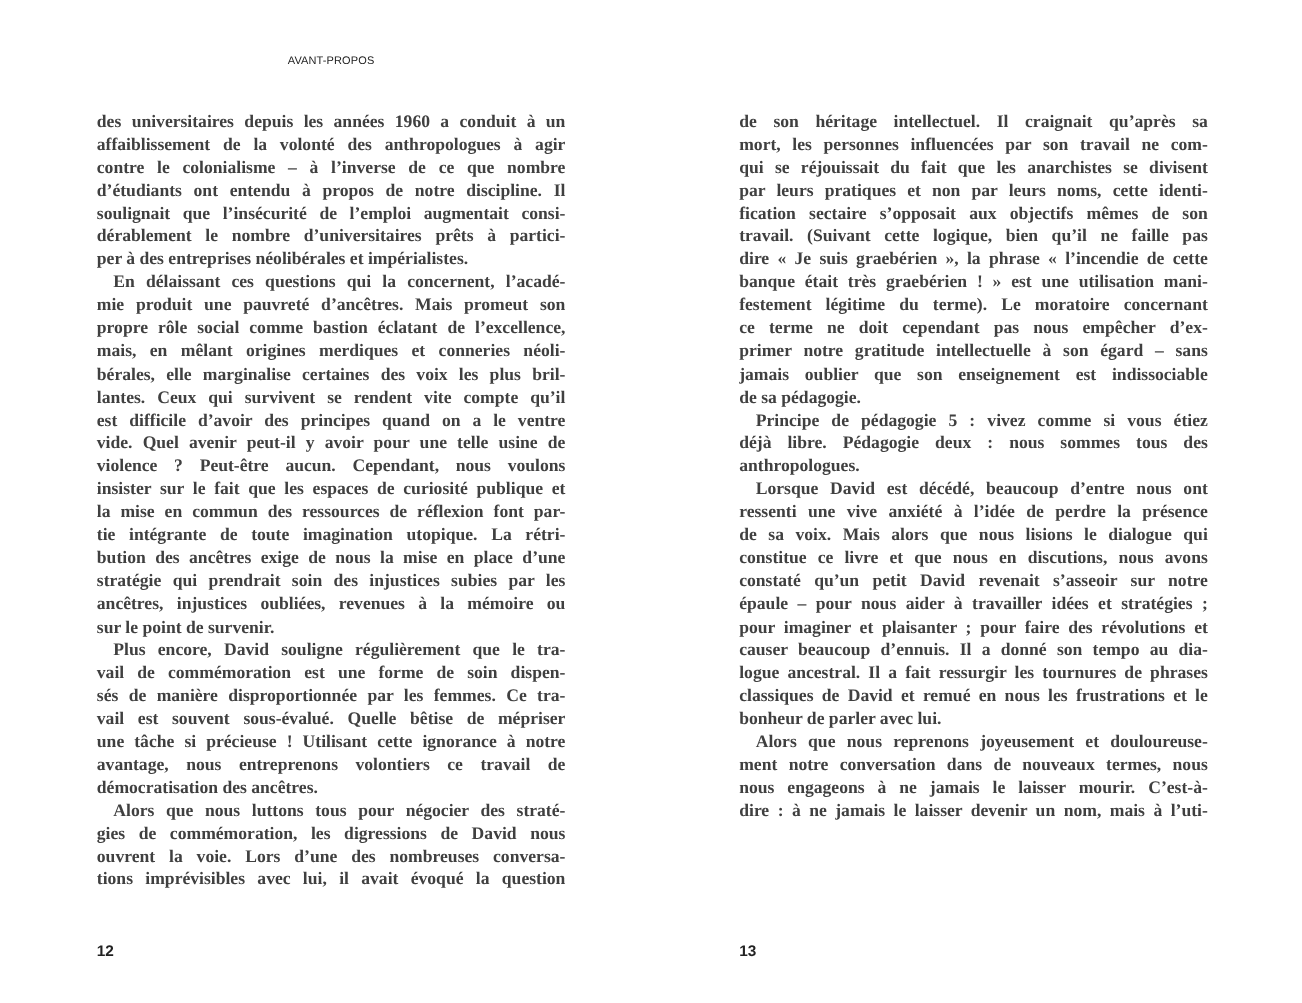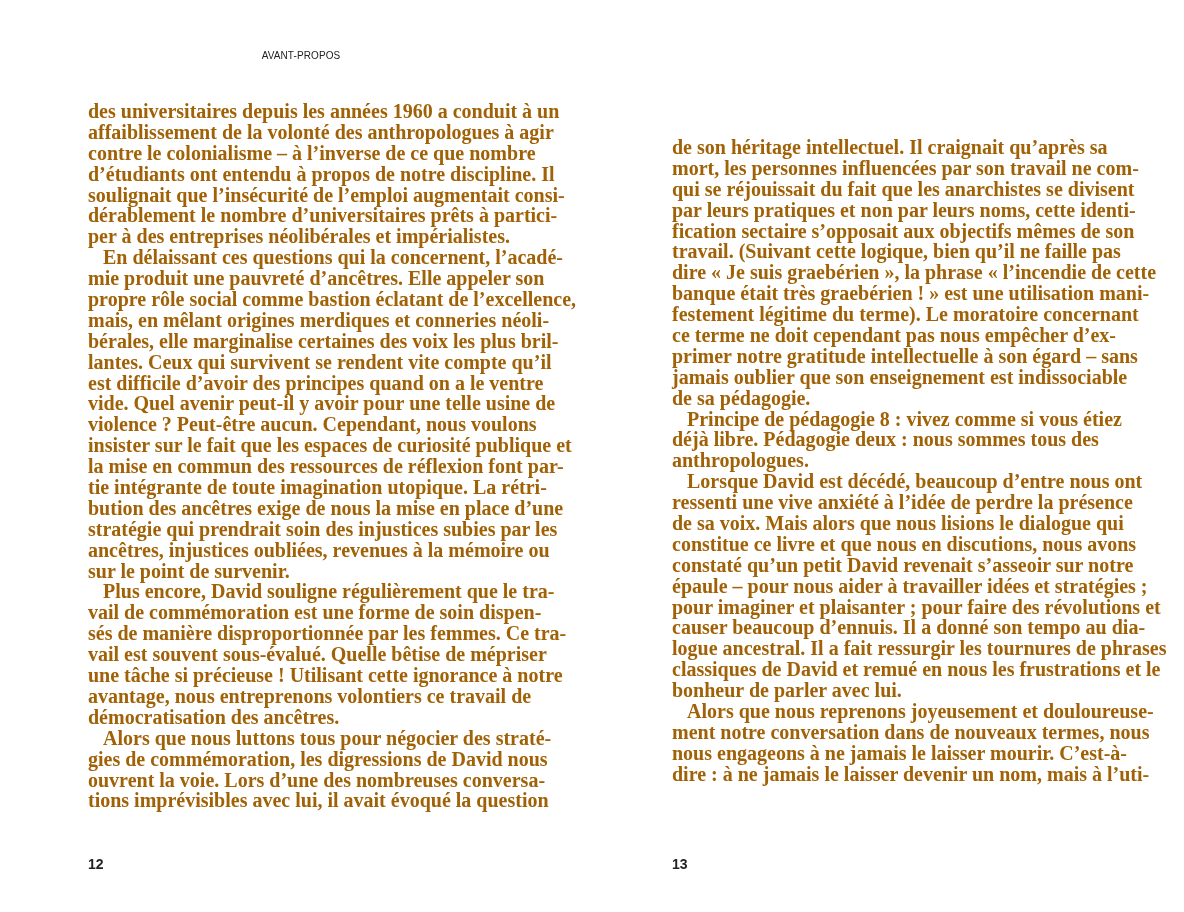--- a/index.html
+++ b/index.html
@@ -34,25 +34,25 @@
     }
     .page-left .running-head { left: 88px; width: 426px; }
     .page-right .running-head { left: 80px; width: 426px; }
 
     .body-text {
       position: absolute;
       top: 101px;
       width: 426px;
       font-family: "Liberation Serif", "DejaVu Serif", serif;
       font-weight: bold;
-      font-size: 20px;
-      color: #a16207;
+      font-size: 16px;
+      color: #404040;
     }
     .page-left .body-text { left: 88px; }
-    .page-right .body-text { left: 80px; margin-top: 36px; }
+    .page-right .body-text { left: 80px; }
 
     .line {
       height: 20.9px;
       line-height: 20.9px;
       white-space: nowrap;
       text-align: justify;
       text-align-last: justify;
       overflow: visible;
     }
     .line.last {
@@ -81,21 +81,21 @@
   <div class="running-head">AVANT-PROPOS</div>
   <div class="body-text" id="left-body">
       <div class="line">des universitaires depuis les années 1960 a conduit à un</div>
       <div class="line">affaiblissement de la volonté des anthropologues à agir</div>
       <div class="line">contre le colonialisme – à l’inverse de ce que nombre</div>
       <div class="line">d’étudiants ont entendu à propos de notre discipline. Il</div>
       <div class="line">soulignait que l’insécurité de l’emploi augmentait consi-</div>
       <div class="line">dérablement le nombre d’universitaires prêts à partici-</div>
       <div class="line last">per à des entreprises néolibérales et impérialistes.</div>
       <div class="line indent">En délaissant ces questions qui la concernent, l’acadé-</div>
-      <div class="line">mie produit une pauvreté d’ancêtres. Elle appeler son</div>
+      <div class="line">mie produit une pauvreté d’ancêtres. Mais promeut son</div>
       <div class="line">propre rôle social comme bastion éclatant de l’excellence,</div>
       <div class="line">mais, en mêlant origines merdiques et conneries néoli-</div>
       <div class="line">bérales, elle marginalise certaines des voix les plus bril-</div>
       <div class="line">lantes. Ceux qui survivent se rendent vite compte qu’il</div>
       <div class="line">est difficile d’avoir des principes quand on a le ventre</div>
       <div class="line">vide. Quel avenir peut-il y avoir pour une telle usine de</div>
       <div class="line">violence ? Peut-être aucun. Cependant, nous voulons</div>
       <div class="line">insister sur le fait que les espaces de curiosité publique et</div>
       <div class="line">la mise en commun des ressources de réflexion font par-</div>
       <div class="line">tie intégrante de toute imagination utopique. La rétri-</div>
@@ -126,21 +126,21 @@
       <div class="line">par leurs pratiques et non par leurs noms, cette identi-</div>
       <div class="line">fication sectaire s’opposait aux objectifs mêmes de son</div>
       <div class="line">travail. (Suivant cette logique, bien qu’il ne faille pas</div>
       <div class="line">dire « Je suis graebérien », la phrase « l’incendie de cette</div>
       <div class="line">banque était très graebérien ! » est une utilisation mani-</div>
       <div class="line">festement légitime du terme). Le moratoire concernant</div>
       <div class="line">ce terme ne doit cependant pas nous empêcher d’ex-</div>
       <div class="line">primer notre gratitude intellectuelle à son égard – sans</div>
       <div class="line">jamais oublier que son enseignement est indissociable</div>
       <div class="line last">de sa pédagogie.</div>
-      <div class="line indent">Principe de pédagogie 8 : vivez comme si vous étiez</div>
+      <div class="line indent">Principe de pédagogie 5 : vivez comme si vous étiez</div>
       <div class="line">déjà libre. Pédagogie deux : nous sommes tous des</div>
       <div class="line last">anthropologues.</div>
       <div class="line indent">Lorsque David est décédé, beaucoup d’entre nous ont</div>
       <div class="line">ressenti une vive anxiété à l’idée de perdre la présence</div>
       <div class="line">de sa voix. Mais alors que nous lisions le dialogue qui</div>
       <div class="line">constitue ce livre et que nous en discutions, nous avons</div>
       <div class="line">constaté qu’un petit David revenait s’asseoir sur notre</div>
       <div class="line">épaule – pour nous aider à travailler idées et stratégies ;</div>
       <div class="line">pour imaginer et plaisanter ; pour faire des révolutions et</div>
       <div class="line">causer beaucoup d’ennuis. Il a donné son tempo au dia-</div>

